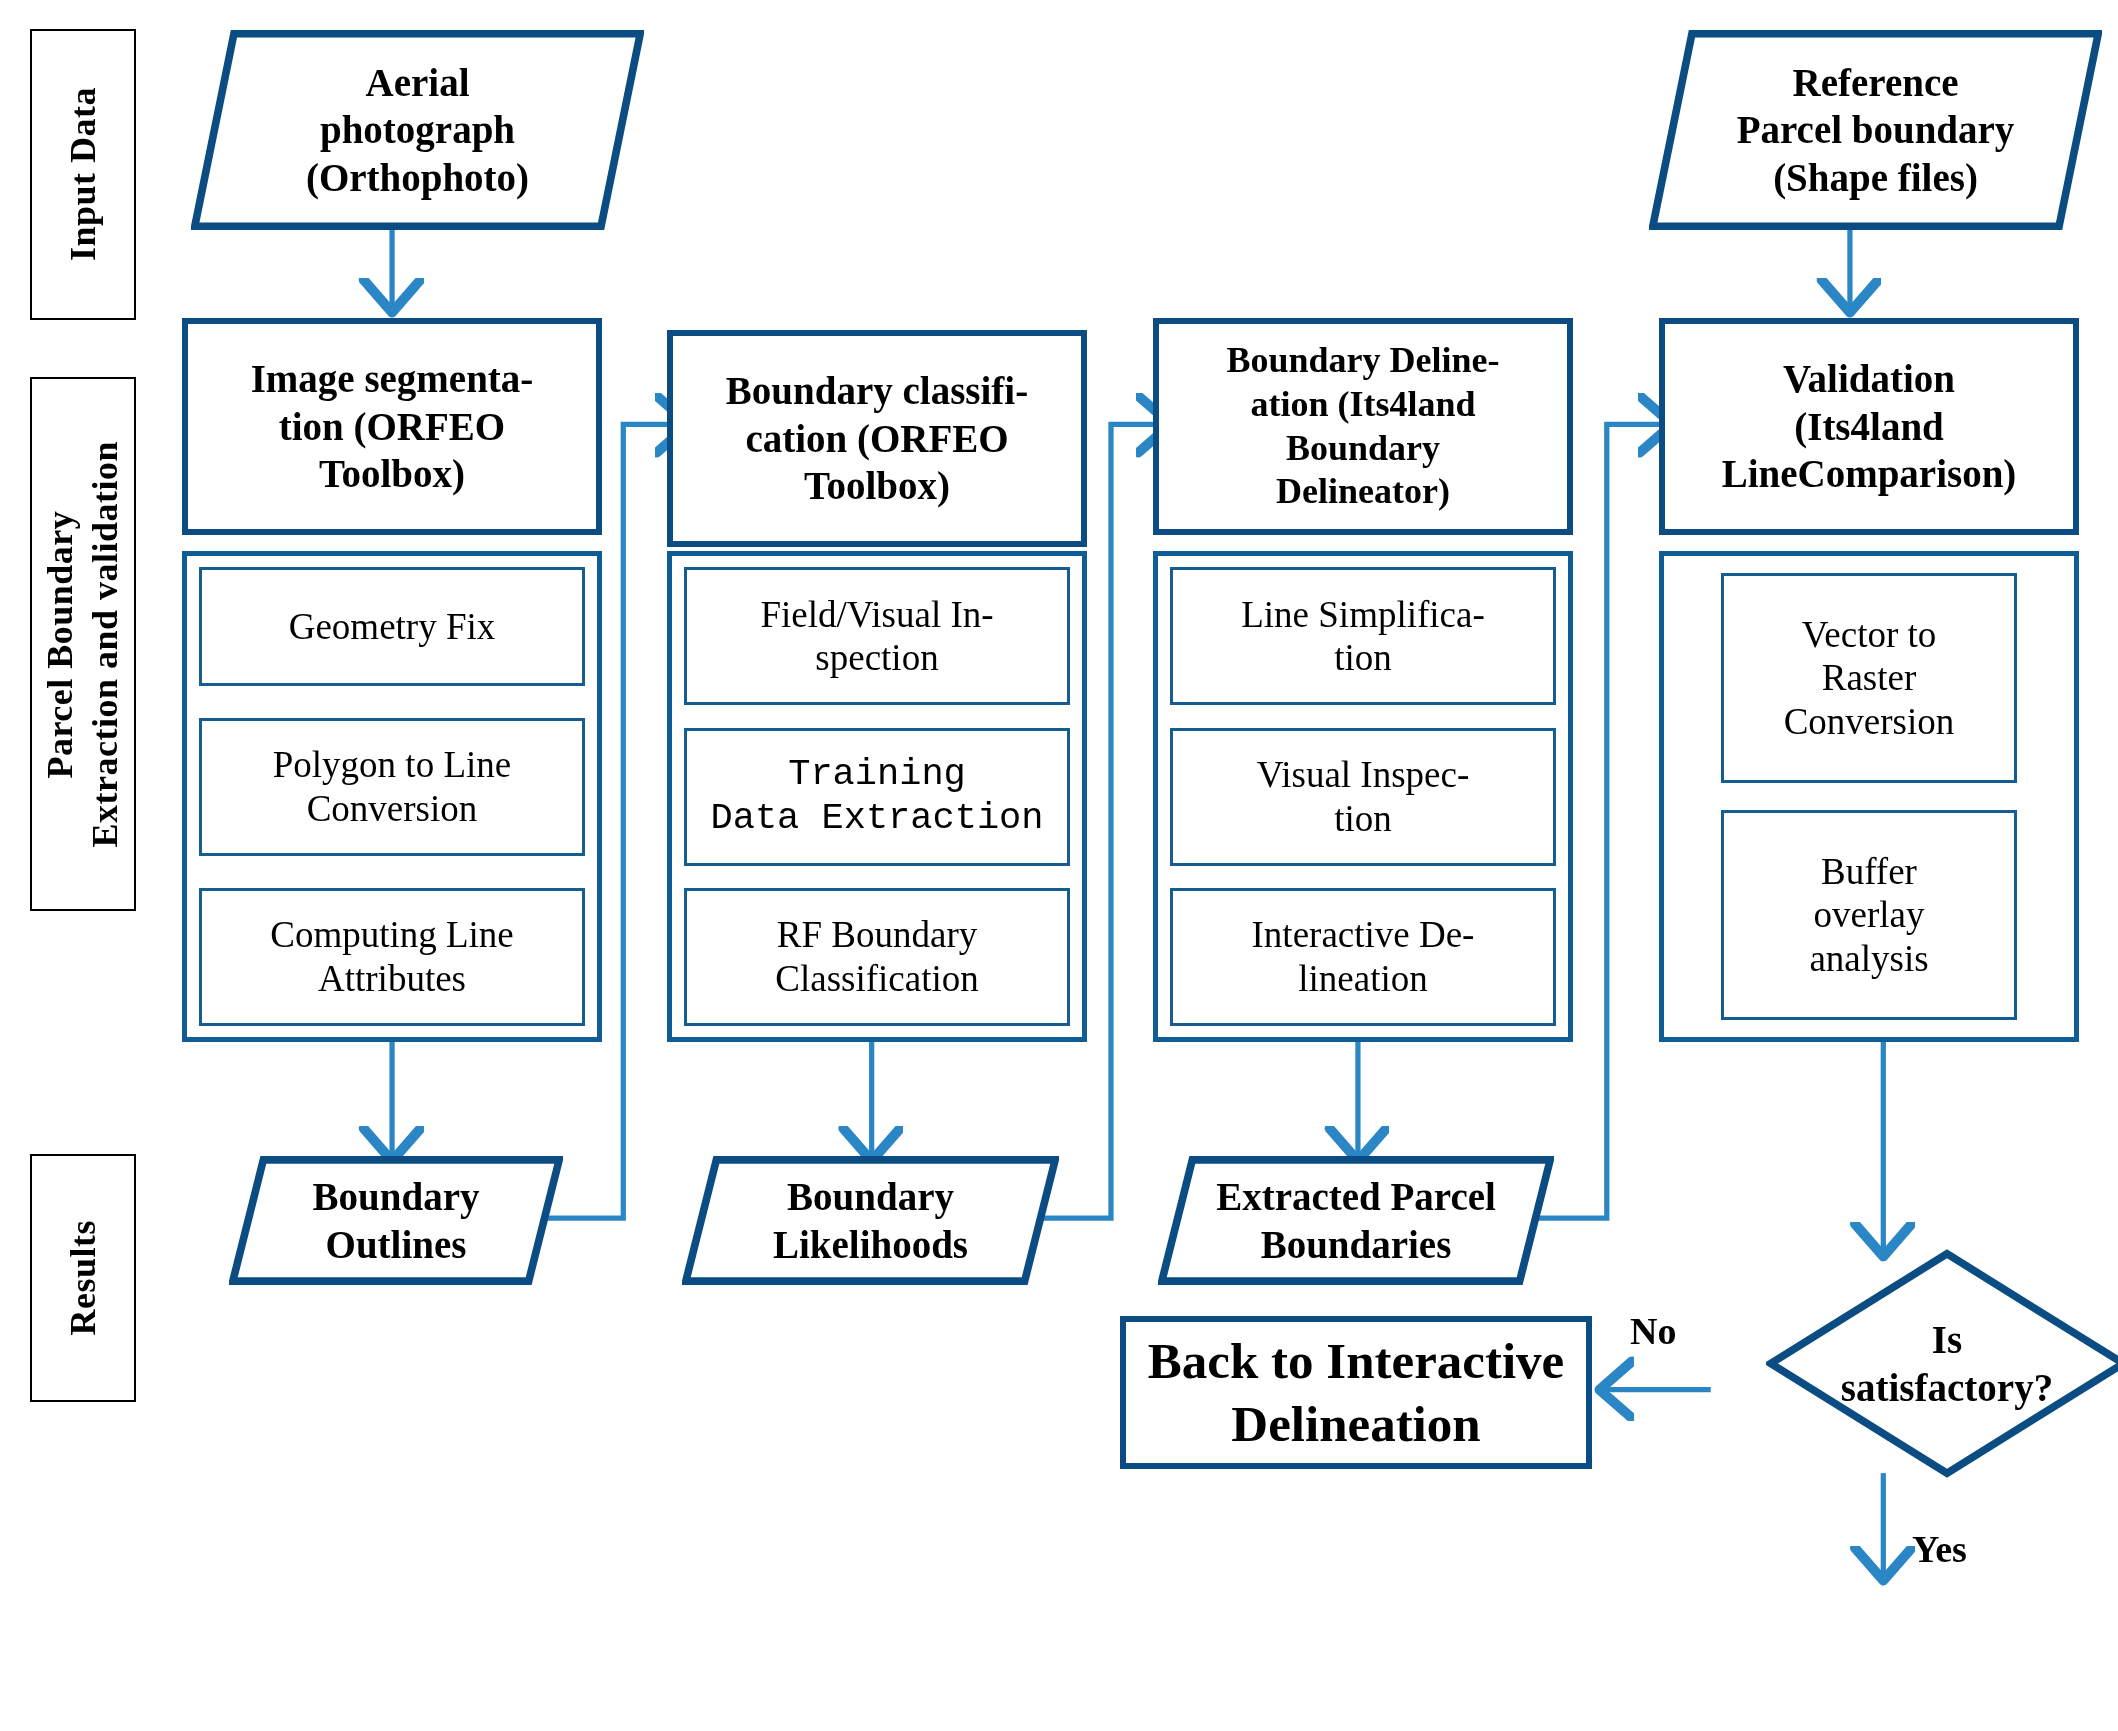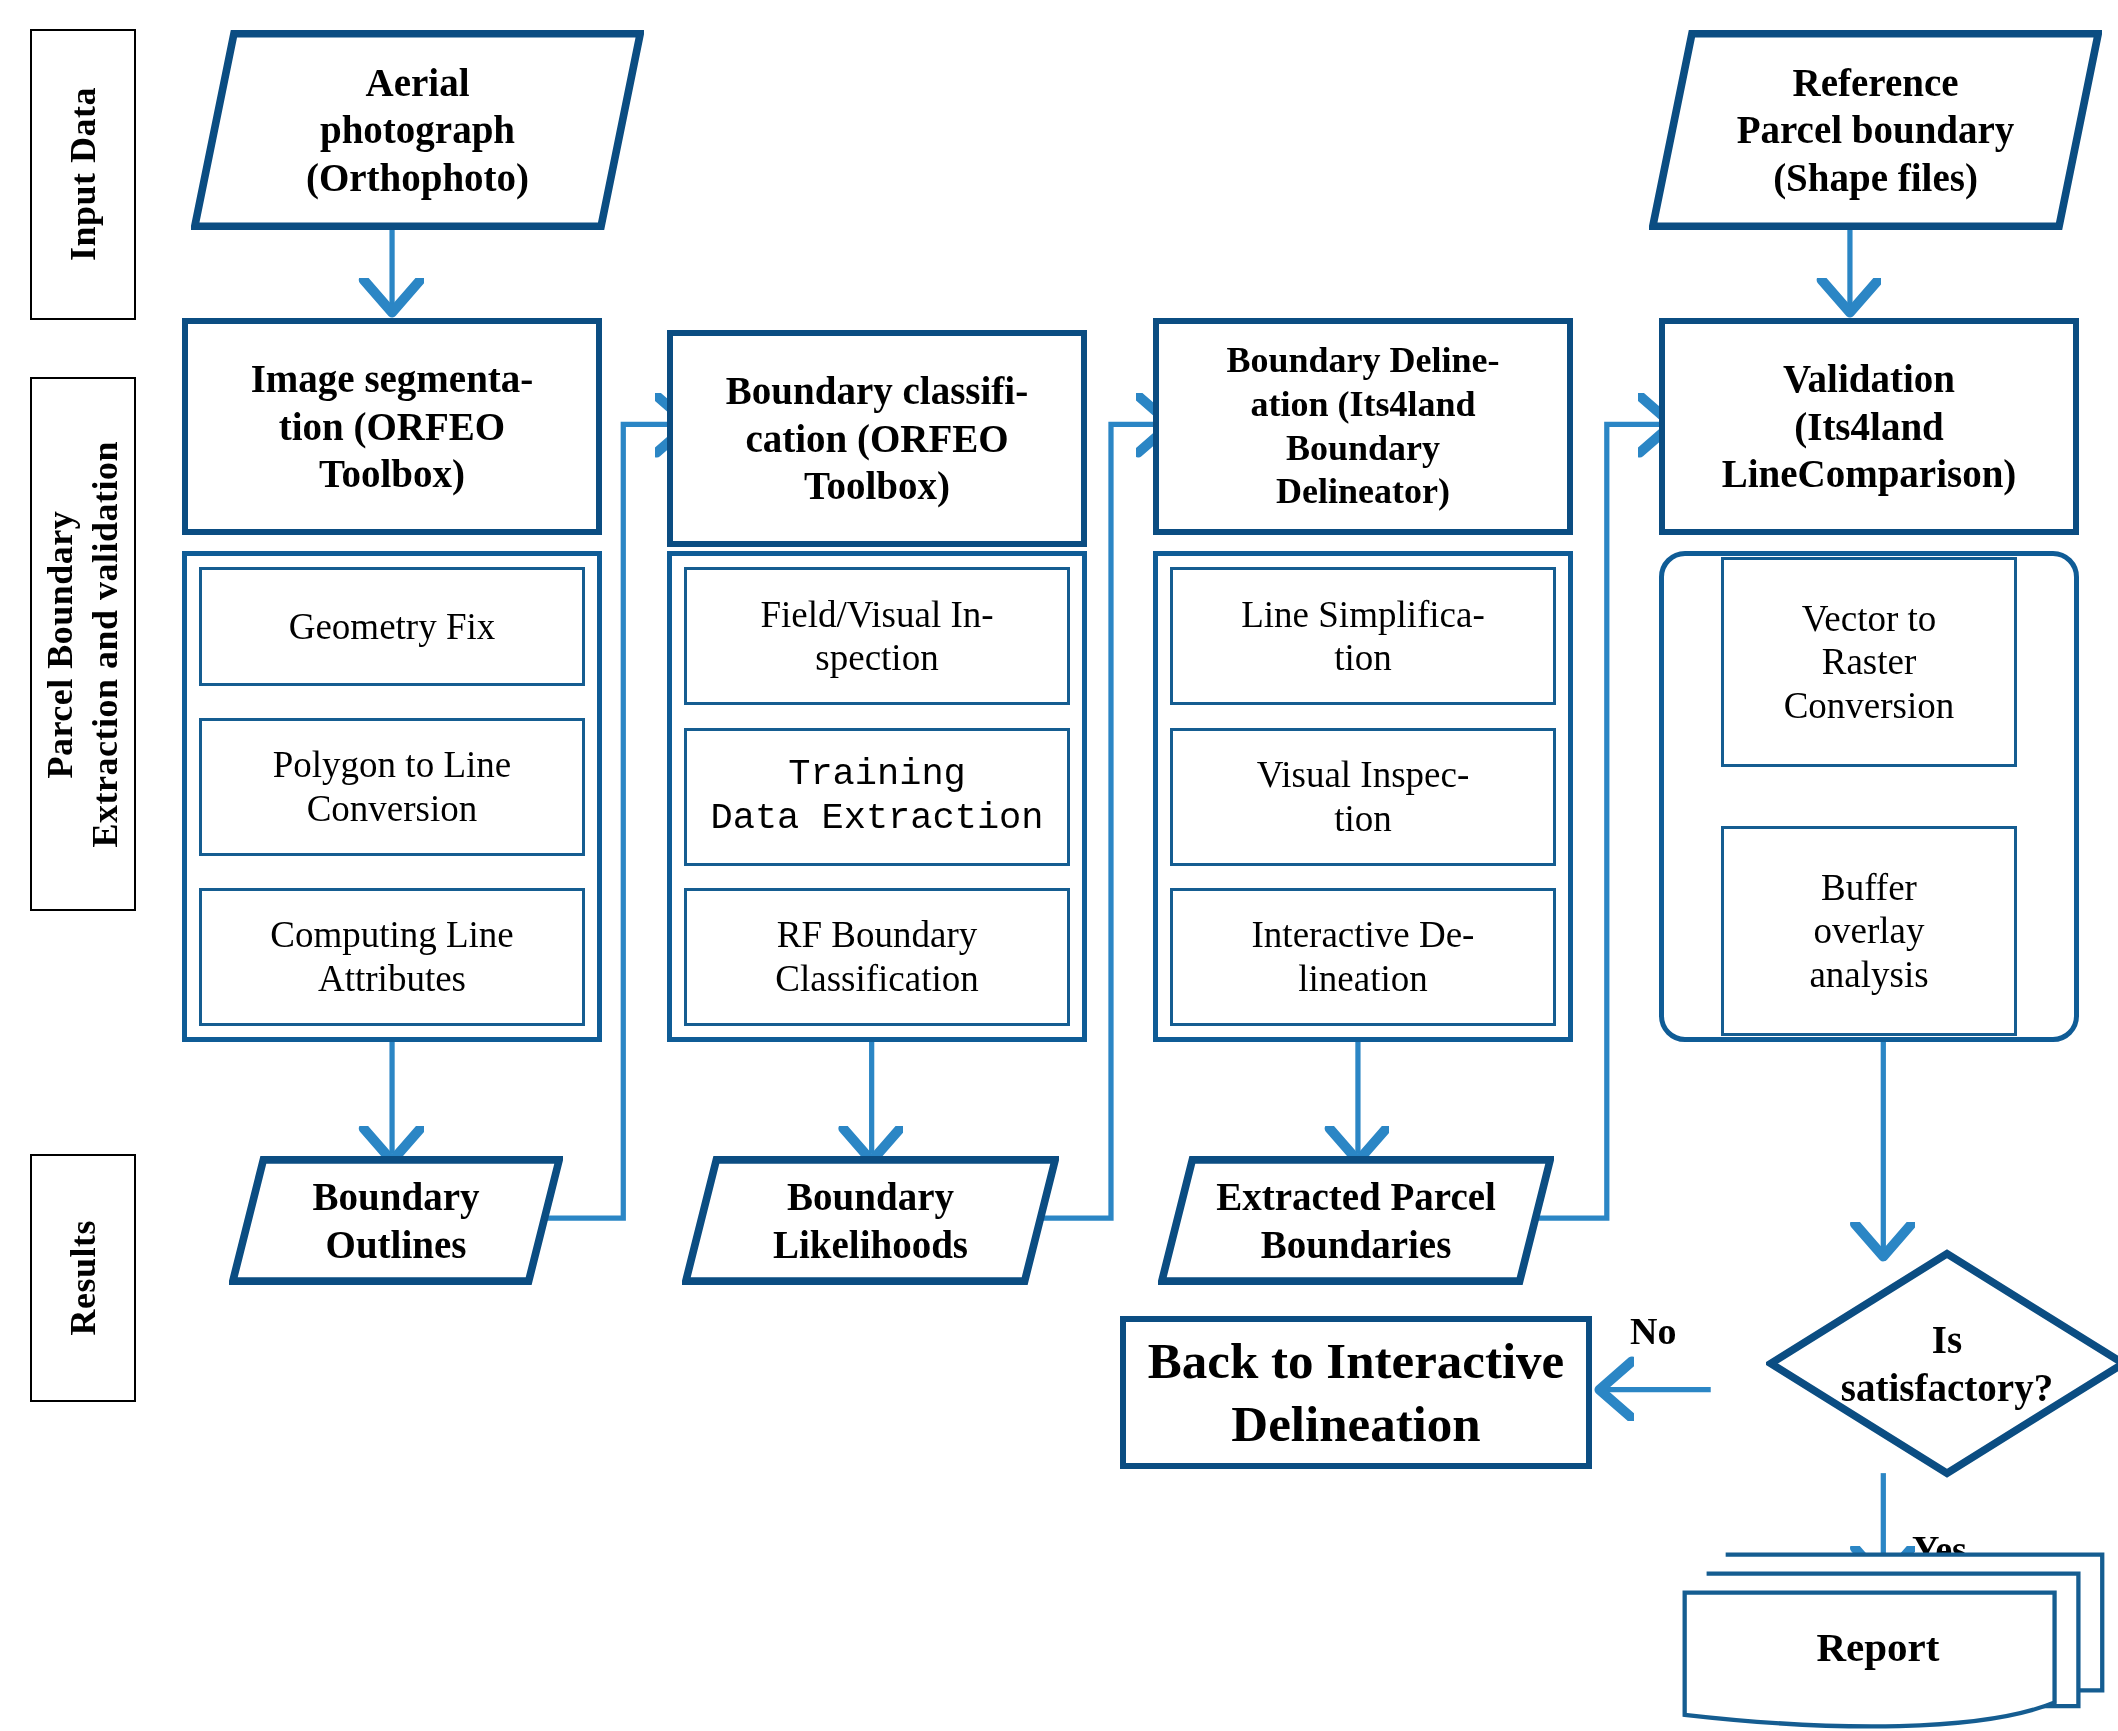--- a/index.html
+++ b/index.html
@@ -212,21 +212,21 @@
     </svg>
     <span class="txt" style="white-space:pre-line;">Extracted Parcel
 Boundaries</span>
   </div>
 
   <div class="node proc" style="left:1659px;top:318px;width:420px;height:217px;">
     <span class="txt" style="white-space:pre-line;">Validation
 (Its4land
 LineComparison)</span>
   </div>
-  <div class="subwrap" style="left:1659px;top:551px;width:420px;height:491px;padding:1px 57px;border-radius:26px;">
+  <div class="subwrap" style="left:1659px;top:551px;width:420px;height:491px;padding:17px 57px;">
     <div class="sub" style="height:210px;">
       <span style="white-space:pre-line;">Vector to
 Raster
 Conversion</span>
     </div>
     <div class="sub" style="height:210px;">
       <span style="white-space:pre-line;">Buffer
 overlay
 analysis</span>
     </div>
@@ -241,23 +241,15 @@
   </div>
 
   <span class="elabel" style="left:1630px;top:1309px;">No</span>
   <span class="elabel" style="left:1912px;top:1483px;margin-top:44px;">Yes</span>
 
   <div class="node rectproc" style="left:1120px;top:1316px;width:472px;height:153px;">
     <span class="txt" style="white-space:pre-line;">Back to Interactive
 Delineation</span>
   </div>
 
-  <div class="node docs" style="left:1678px;top:1545px;width:429px;height:186px;">
-    <svg class="dshape" viewBox="0 0 900 390" preserveAspectRatio="none">
-      <path d="M100,20 H890 V305 H800" fill="#ffffff" stroke="#155d91" stroke-width="9" stroke-linejoin="miter"></path>
-      <path d="M60,60 H840 V338 H760" fill="#ffffff" stroke="#155d91" stroke-width="9" stroke-linejoin="miter"></path>
-      <path d="M14,100 H790 V330 C640,392 330,392 14,356 Z" fill="#ffffff" stroke="#155d91" stroke-width="9" stroke-linejoin="miter"></path>
-    </svg>
-    <span class="txt" style="margin-top:19px;margin-right:29px;">Report</span>
-  </div>
 
 </div>
 
 
 </body></html>

